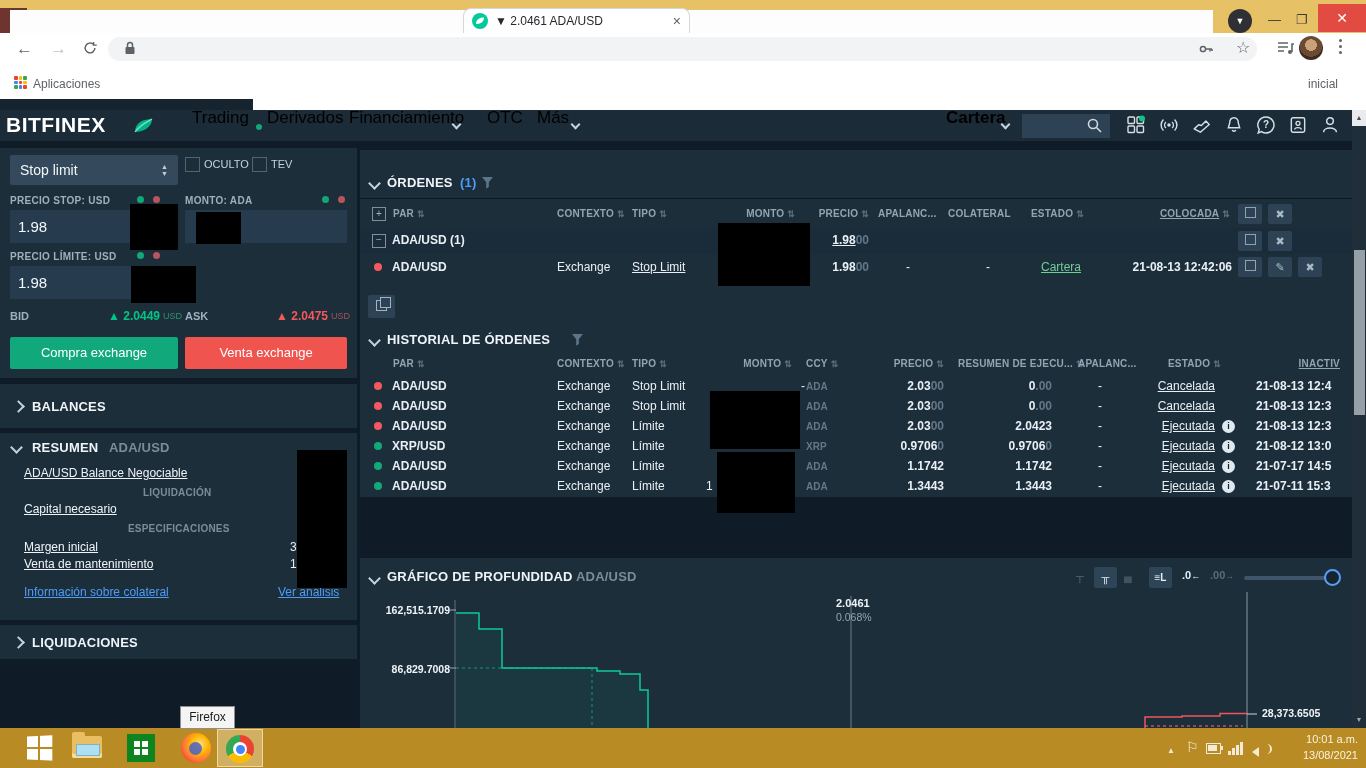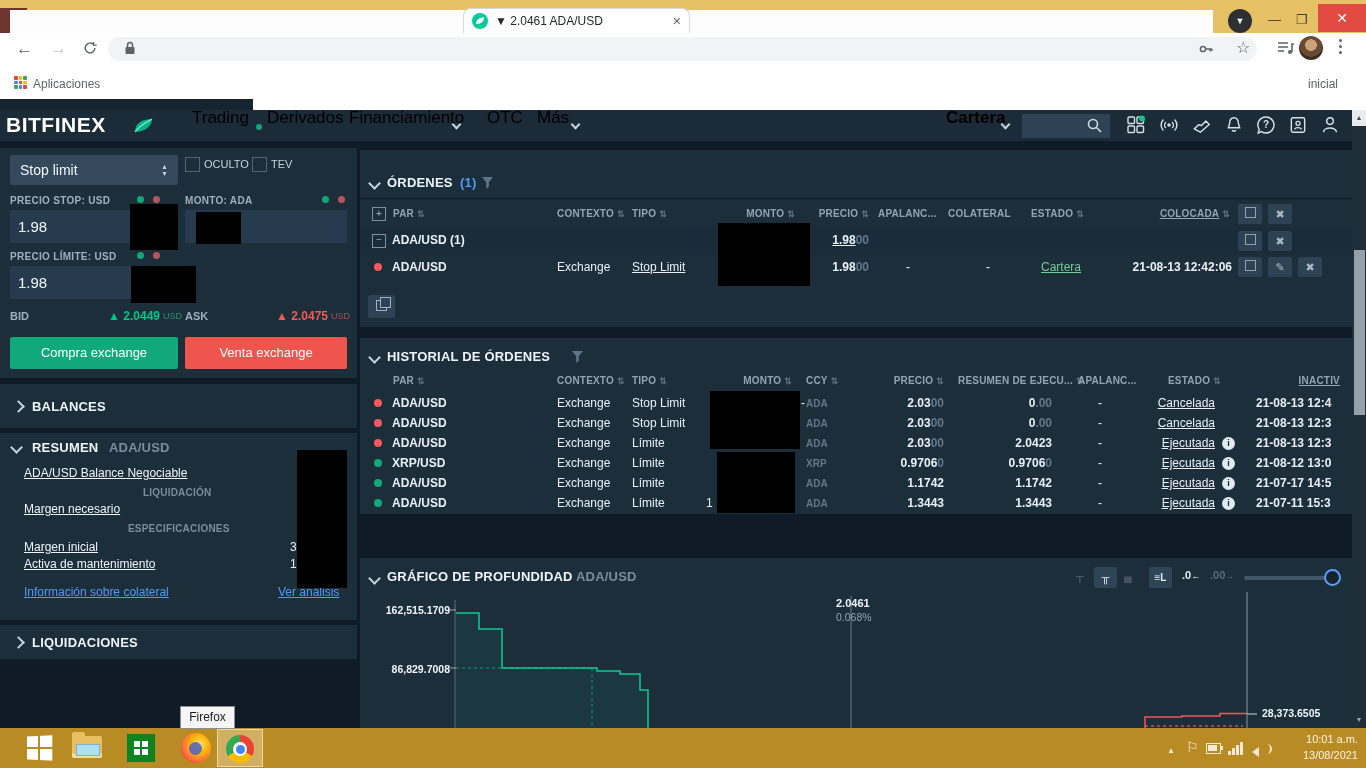--- a/index.html
+++ b/index.html
@@ -260,25 +260,25 @@
   <span class="abs cv cv-r" style="left:14px;top:18px"></span>
   <span class="abs ptitle" style="left:32px;top:15px">BALANCES</span>
 </div>
 
 <div class="panel" style="left:0;top:433px;width:357px;height:187px">
   <span class="abs cv cv-d" style="left:12px;top:10px"></span>
   <span class="abs ptitle" style="left:32px;top:7px">RESUMEN</span>
   <span class="abs ptitle pgray" style="left:109px;top:7px">ADA/USD</span>
   <span class="abs wlink" style="left:24px;top:33px">ADA/USD Balance Negociable</span>
   <span class="abs hdr" style="left:143px;top:54px;color:#7b8c99">LIQUIDACIÓN</span>
-  <span class="abs wlink" style="left:24px;top:69px">Margen necesario</span>
+  <span class="abs wlink" style="left:24px;top:69px">Capital necesario</span>
   <span class="abs hdr" style="left:128px;top:90px;color:#7b8c99">ESPECIFICACIONES</span>
   <span class="abs wlink" style="left:24px;top:107px">Margen inicial</span>
   <span class="abs cell" style="left:290px;top:107px">3</span>
-  <span class="abs wlink" style="left:24px;top:124px">Activa de mantenimiento</span>
+  <span class="abs wlink" style="left:24px;top:124px">Venta de mantenimiento</span>
   <span class="abs cell" style="left:290px;top:124px">1</span>
   <span class="abs link" style="left:24px;top:152px">Información sobre colateral</span>
   <span class="abs link" style="left:278px;top:152px">Ver análisis</span>
 </div>
 <div class="redact" style="left:297px;top:450px;width:50px;height:138px"></div>
 
 <div class="panel" style="left:0;top:625px;width:357px;height:34px">
   <span class="abs cv cv-r" style="left:14px;top:13px"></span>
   <span class="abs ptitle" style="left:32px;top:10px">LIQUIDACIONES</span>
 </div>
@@ -331,21 +331,21 @@
     <span class="tbtn" style="left:908px;top:3px">✎</span>
     <span class="tbtn" style="left:938px;top:3px">✖</span>
   </div>
 
   <span class="tbtn" style="left:8px;top:145px;width:27px;height:23px;line-height:23px">
     <span style="display:inline-block;width:9px;height:9px;border:1px solid #9fb3c0;position:relative;top:1px"><span style="position:absolute;left:3px;top:-4px;width:9px;height:9px;border:1px solid #9fb3c0;background:#2d4355"></span></span>
   </span>
 </div>
 <div class="redact" style="left:718px;top:223px;width:92px;height:63px"></div>
 
-<div class="panel" style="left:360px;top:338px;width:992px;height:176px;overflow:hidden">
+<div class="panel" style="left:360px;top:321px;width:992px;height:176px;overflow:hidden">
   <span class="abs cv cv-d" style="left:10px;top:15px"></span>
   <span class="abs ptitle" style="left:27px;top:11px">HISTORIAL DE ÓRDENES</span>
   <span class="abs" style="left:212px;top:13px">
     <svg width="11" height="12" viewBox="0 0 10 11">
         <path d="M0 0 H10 L6.2 4.8 V9.2 L3.8 10.8 V4.8 Z" fill="#5d7588"></path>
       </svg>
   </span>
 
   <span class="abs hdr" style="left:33px;top:37px"><span>PAR</span><span class="sort">⇅</span></span>
   <span class="abs hdr" style="left:197px;top:37px"><span>CONTEXTO</span><span class="sort">⇅</span></span>

